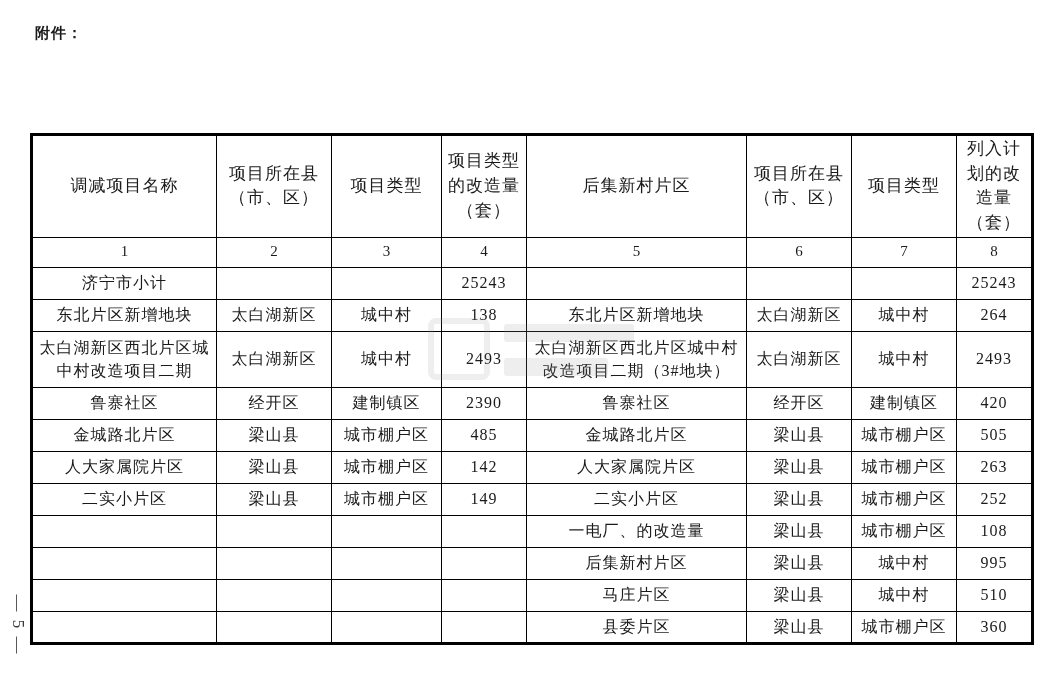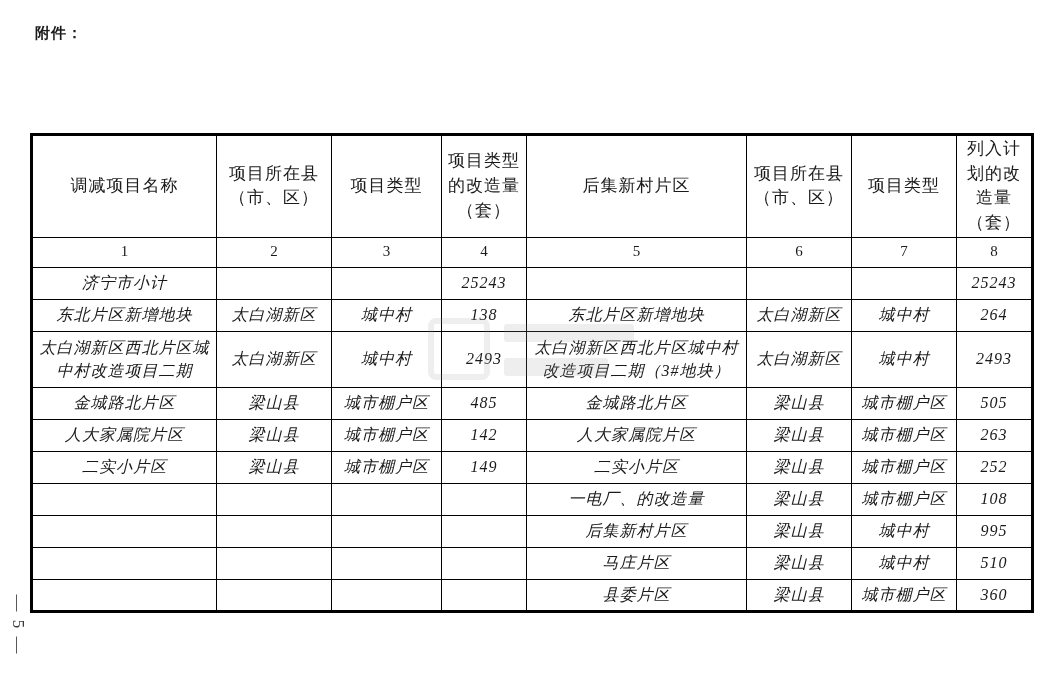--- a/index.html
+++ b/index.html
@@ -31,21 +31,21 @@
     text-align: center; vertical-align: middle;
     font-size: 16px; line-height: 1.45;
     padding: 1px 3px;
     overflow: hidden;
     font-family: "Liberation Serif", "DejaVu Serif", serif;
   }
   tr.header-row { height: 92px; }
   tr.header-row th { font-weight: normal; font-size: 17px; white-space: pre-line; letter-spacing: 1px; }
   tr.number-row { height: 30px; }
   tr.number-row td { font-size: 15px; }
-  tbody tr { height: 32px; font-style: italic; }
+  tbody tr { height: 32px; }
   tbody tr.tall { height: 56px; margin-top: 44px; }
   tbody td { letter-spacing: 1px; }
 
   .page-number {
     position: absolute; left: -22px; top: 615px; width: 80px;
     transform: rotate(90deg);
     font-size: 17px; color: #3a3a3a; text-align: center; letter-spacing: 2px;
     white-space: nowrap;
   }
 
@@ -138,20 +138,30 @@
             <td>太白湖新区西北片区城中村改造项目二期</td>
             <td>太白湖新区</td>
             <td>城中村</td>
             <td>2493</td>
             <td>太白湖新区西北片区城中村改造项目二期（3#地块）</td>
             <td>太白湖新区</td>
             <td>城中村</td>
             <td>2493</td>
           </tr>
           <tr>
+            <td>鲁寨社区</td>
+            <td>经开区</td>
+            <td>建制镇区</td>
+            <td>2390</td>
+            <td>鲁寨社区</td>
+            <td>经开区</td>
+            <td>建制镇区</td>
+            <td>420</td>
+          </tr>
+          <tr>
             <td>金城路北片区</td>
             <td>梁山县</td>
             <td>城市棚户区</td>
             <td>485</td>
             <td>金城路北片区</td>
             <td>梁山县</td>
             <td>城市棚户区</td>
             <td>505</td>
           </tr>
           <tr>

